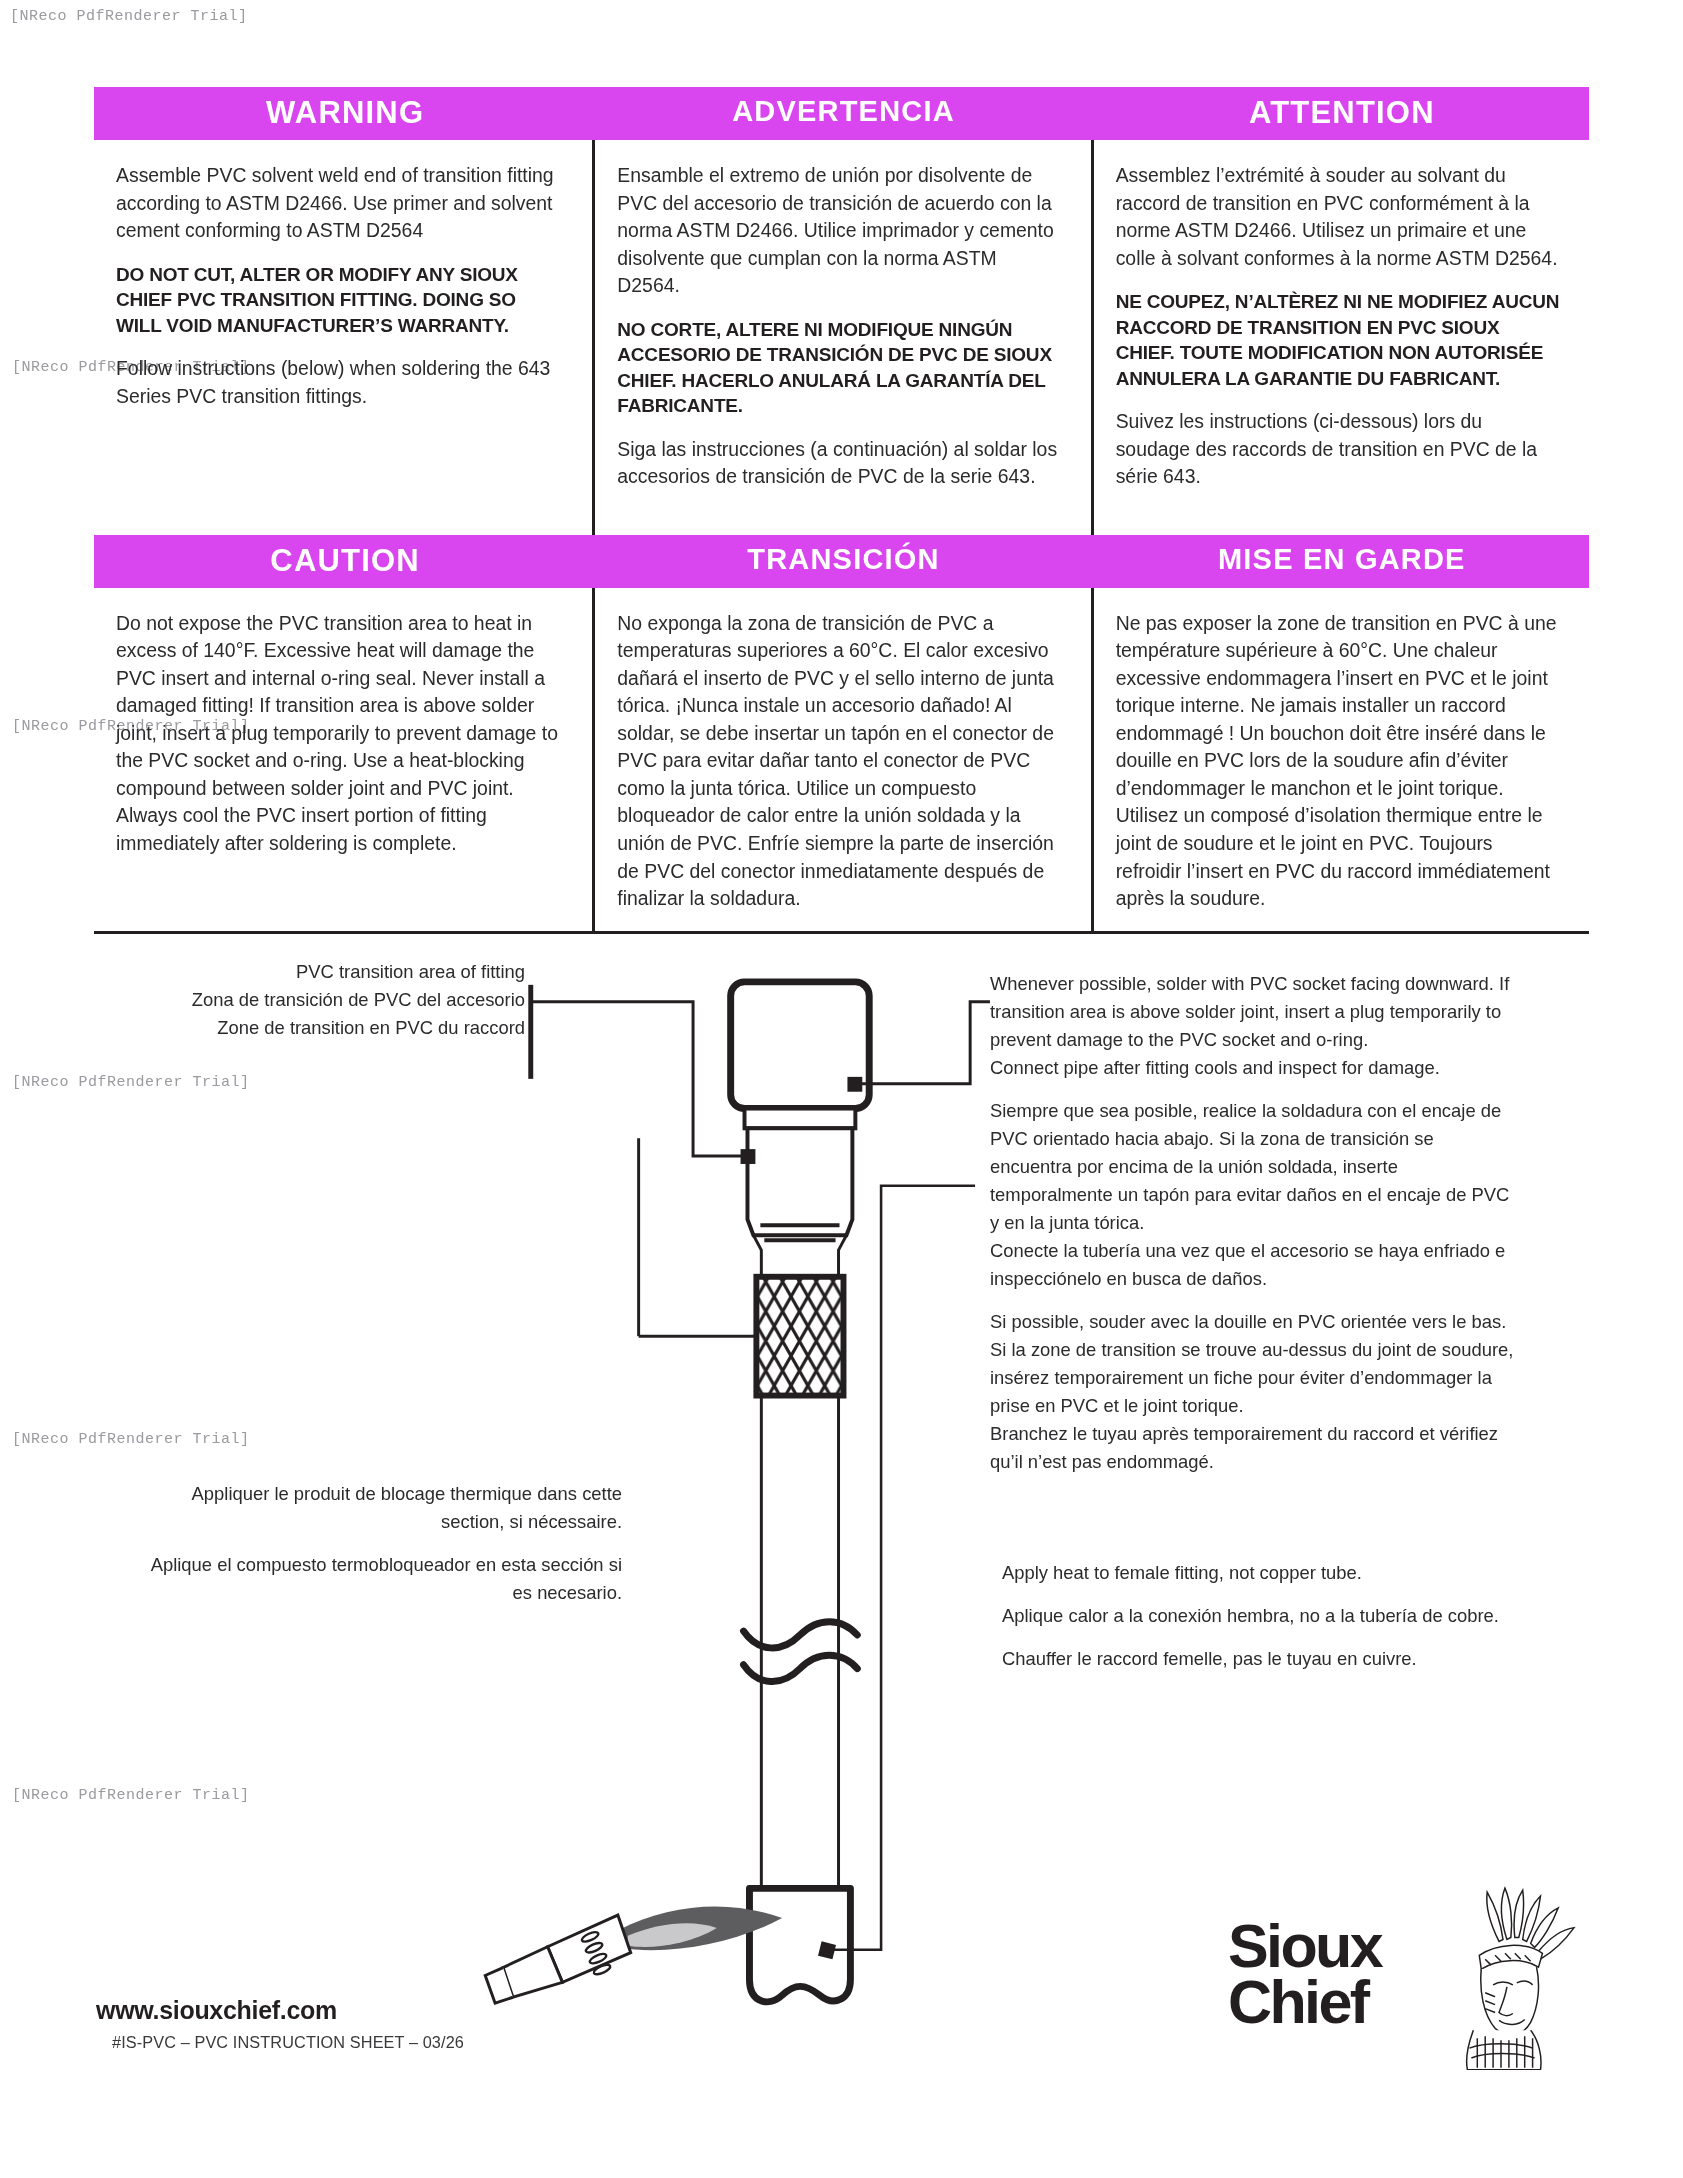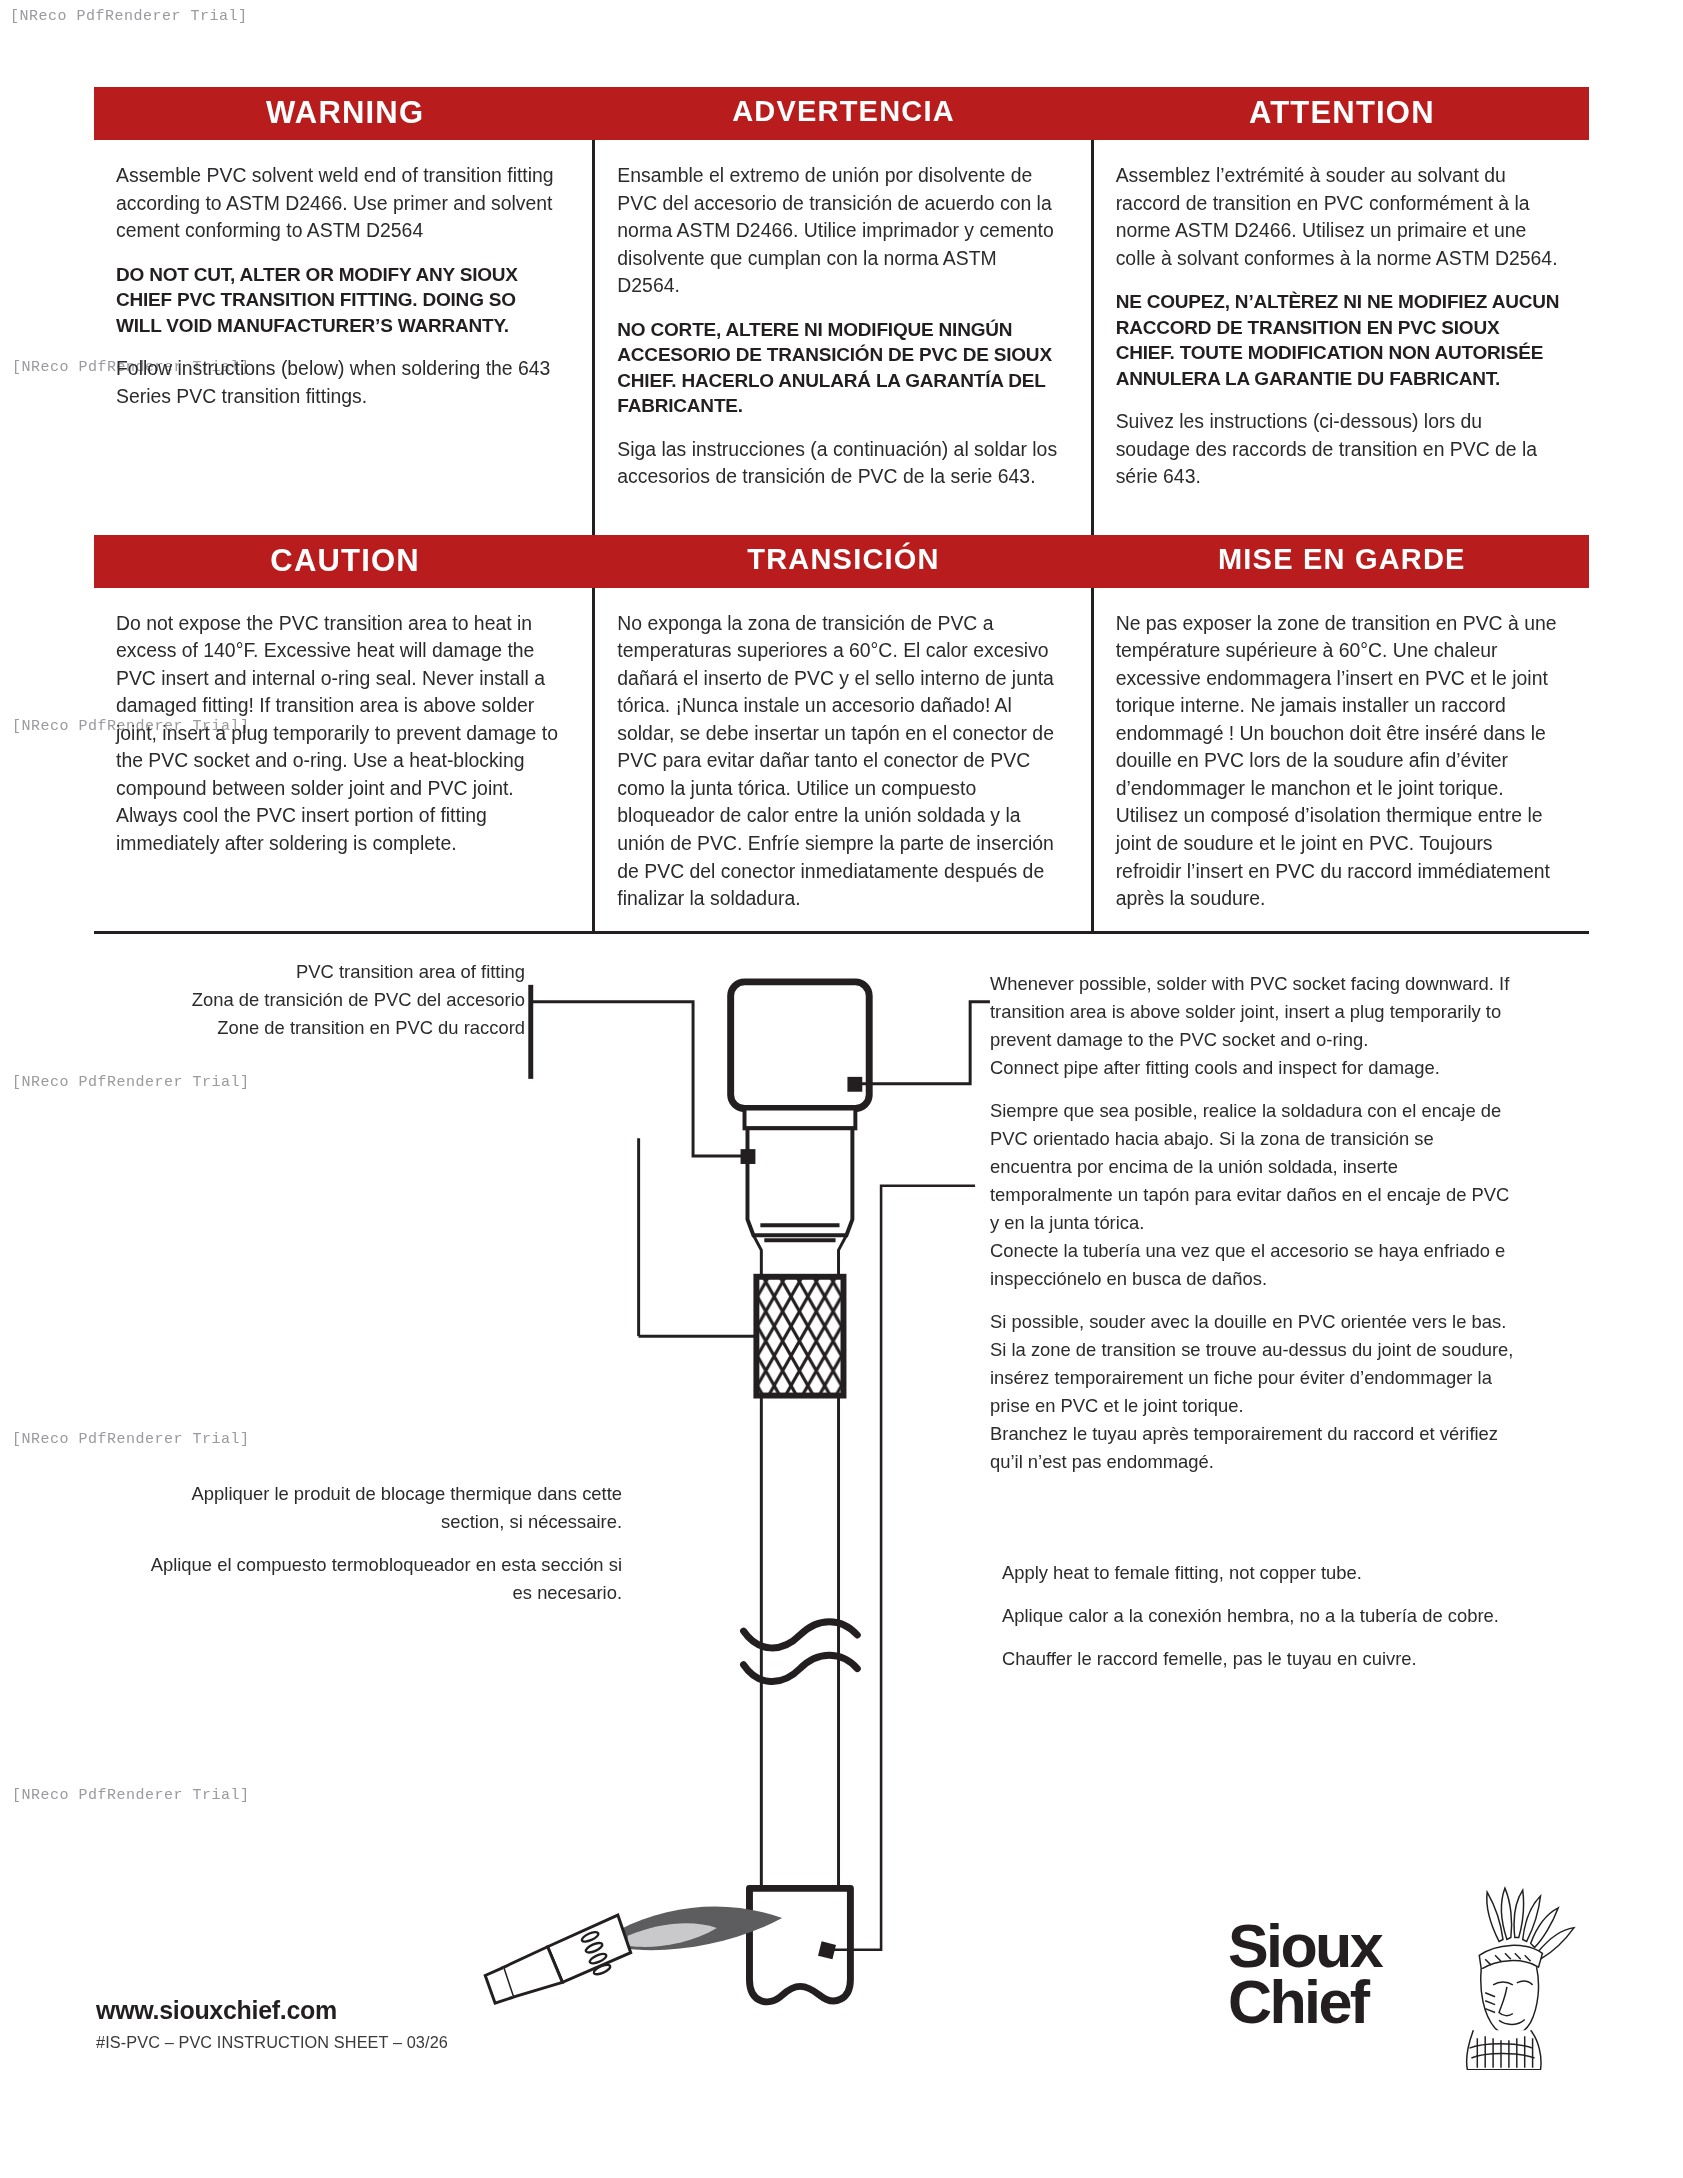--- a/index.html
+++ b/index.html
@@ -26,21 +26,21 @@
   .panel-table {
     position: absolute;
     left: 94px; top: 87px;
     width: 1495px;
   }
   .panel-row { display: flex; width: 100%; }
   .panel-col { width: 33.3333%; position: relative; }
 
   .hdr-row { display: flex; width: 100%; }
   .hdr {
-    background: #b91c1c;
+    background: #d946ef;
     color: #ffffff;
     text-align: center;
     font-weight: bold;
     font-size: 31px;
     letter-spacing: 1.2px;
     padding: 10px 0 12px 4px;
     line-height: 1;
     width: 33.3333%;
   }
   .hdr.sp { font-size: 29px; }
@@ -79,21 +79,21 @@
   .lbl p { margin: 0; }
   .lbl .gap { margin-top: 15px; }
 
   
   .foot-url {
     position: absolute; left: 96px; top: 1996px;
     font-size: 25px; font-weight: bold; color: #231f20;
     letter-spacing: -0.3px;
   }
   .foot-code {
-    position: absolute; left: 96px; top: 2033px;
+    position: absolute; left: 112px; top: 2033px;
     font-size: 16.3px; color: #3a393b; letter-spacing: 0.1px;
   }
 
   
   .logo { position: absolute; left: 1228px; top: 1876px; width: 356px; height: 198px; }
   .logo-text {
     position: absolute; left: 0; top: 42px;
     font-weight: bold; font-size: 61px; line-height: .92;
     letter-spacing: -2.6px; color: #231f20;
   }

